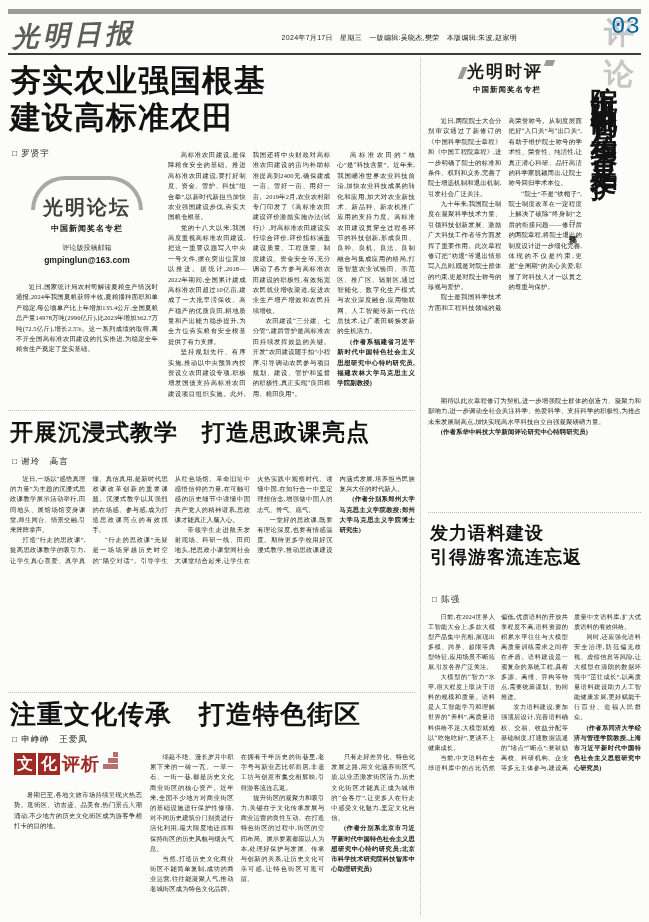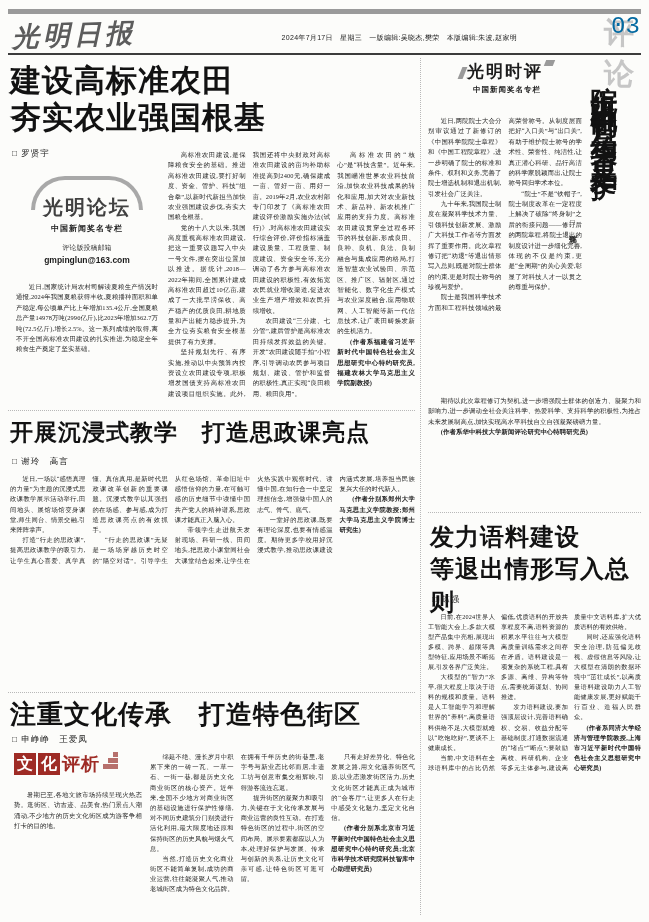--- a/index.html
+++ b/index.html
@@ -20,21 +20,21 @@
   .vdiv{position:absolute;left:420px;top:58px;height:857px;border-left:1px dotted #b8b8b8;}
   .hdiv{position:absolute;border-top:1px dotted #b8b8b8;}
   .hdiv.d1{left:8px;top:410px;width:407px;}
   .hdiv.d2{left:8px;top:692px;width:407px;}
   .hdiv.d3{left:428px;top:512px;width:213px;}
   
   .headline{position:absolute;font-weight:bold;color:#121212;letter-spacing:1px;line-height:1.2;}
   .hl-a{left:10px;top:62px;width:340px;font-size:31px;}
   .hl-c{left:10px;top:419px;width:408px;font-size:23px;}
   .hl-d{left:10px;top:699px;width:408px;font-size:26px;}
-  .hl-e{left:430px;top:521px;width:215px;font-size:24px;line-height:1.35;}
+  .hl-e{left:430px;top:521px;width:215px;font-size:18px;line-height:1.35;}
   .byline{position:absolute;font-size:8.5px;color:#222;letter-spacing:1px;font-family:Liberation Serif, serif;}
   
   .forum-box{position:absolute;left:16px;top:176px;width:142px;text-align:center;}
   .arc{width:104px;height:30px;margin:0 auto -16px auto;border:4px solid #a8a8a8;border-bottom:none;
        border-radius:60px 60px 0 0;}
   .forum-title{font-size:20px;font-weight:bold;color:#404040;letter-spacing:2px;position:relative;}
   .forum-sub{font-size:8px;font-weight:bold;margin-top:2px;letter-spacing:1px;}
   .forum-mail-label{font-size:7px;margin-top:9px;color:#333;font-family:Liberation Mono, monospace;}
   .forum-mail{font-size:8.5px;font-weight:bold;margin-top:2px;
        font-family:"Liberation Sans","DejaVu Sans",sans-serif;}
@@ -87,22 +87,22 @@
   <div class="section-label">评论</div>
   <div class="page-num">03</div>
   <div class="headrule"></div>
 
   <div class="vdiv"></div>
   <div class="hdiv d1"></div>
   <div class="hdiv d2"></div>
   <div class="hdiv d3"></div>
 
   <div class="headline hl-a">
+    <div>夯实农业强国根基</div>
     <div>建设高标准农田</div>
-    <div>夯实农业强国根基</div>
   </div>
   <div class="byline" style="left:12px;top:148px;">□ 罗贤宇</div>
 
   <div class="forum-box">
     <div class="arc"></div>
     <div class="forum-title">光明论坛</div>
     <div class="forum-sub">中国新闻奖名专栏</div>
     <div class="forum-mail-label">评论版投稿邮箱</div>
     <div class="forum-mail">gmpinglun@163.com</div>
   </div>
@@ -160,21 +160,21 @@
   <div class="body d-cols">
     <p>绵延不绝、漫长岁月中积累下来的一砖一瓦、一草一石、一街一巷,都是历史文化商业街区的核心资产。近年来,全国不少地方对商业街区的基础设施进行保护性修缮,对不同历史建筑分门别类进行活化利用,最大限度地还原和保持街区的历史风貌与烟火气息。</p>
       <p>当然,打造历史文化商业街区不能简单复制,成功的商业运营,往往能凝聚人气,推动老城街区成为特色文化品牌。在拥有千年历史的街巷里,老字号与新业态比邻而居,非遗工坊与创意市集交相辉映,引得游客流连忘返。</p>
       <p>提升街区的凝聚力和吸引力,关键在于文化传承发展与商业运营的良性互动。在打造特色街区的过程中,街区的空间布局、展示要素都应以人为本,处理好保护与发展、传承与创新的关系,让历史文化可亲可感,让特色街区可逛可留。</p>
       <p>只有走好差异化、特色化发展之路,用文化涵养街区气质,以业态激发街区活力,历史文化街区才能真正成为城市的“会客厅”,让更多人在行走中感受文化魅力,坚定文化自信。</p>
       <p class="attr">(作者分别系北京市习近平新时代中国特色社会主义思想研究中心特约研究员;北京市科学技术研究院科技智库中心助理研究员)</p>
   </div>
 
   <div class="headline hl-e">
     <div>发力语料建设</div>
-    <div>等退出情形写入总则</div>
+    <div>引得游客流连忘返</div>
   </div>
   <div class="byline" style="left:432px;top:594px;">□ 陈强</div>
   <div class="body e-cols">
     <p>日前,在2024世界人工智能大会上,多款大模型产品集中亮相,展现出多模、跨界、超限等典型特征,应用场景不断拓展,引发各界广泛关注。</p>
       <p>大模型的“智力”水平,很大程度上取决于语料的规模和质量。语料是人工智能学习和理解世界的“养料”,高质量语料供给不足,大模型就难以“吃饱吃好”,更谈不上健康成长。</p>
       <p>当前,中文语料在全球语料库中的占比仍然偏低,优质语料的开放共享程度不高,语料资源的积累水平往往与大模型高质量训练需求之间存在矛盾。语料建设是一项复杂的系统工程,具有多源、高维、异构等特点,需要统筹谋划、协同推进。</p>
       <p>发力语料建设,要加强顶层设计,完善语料确权、交易、收益分配等基础制度,打通数据流通的“堵点”“断点”;要鼓励高校、科研机构、企业等多元主体参与,建设高质量中文语料库,扩大优质语料的有效供给。</p>
       <p>同时,还应强化语料安全治理,防范偏见歧视、虚假信息等风险,让大模型在清朗的数据环境中“茁壮成长”,以高质量语料建设助力人工智能健康发展,更好赋能千行百业、造福人民群众。</p>
       <p class="attr">(作者系同济大学经济与管理学院教授,上海市习近平新时代中国特色社会主义思想研究中心研究员)</p>
   </div>

